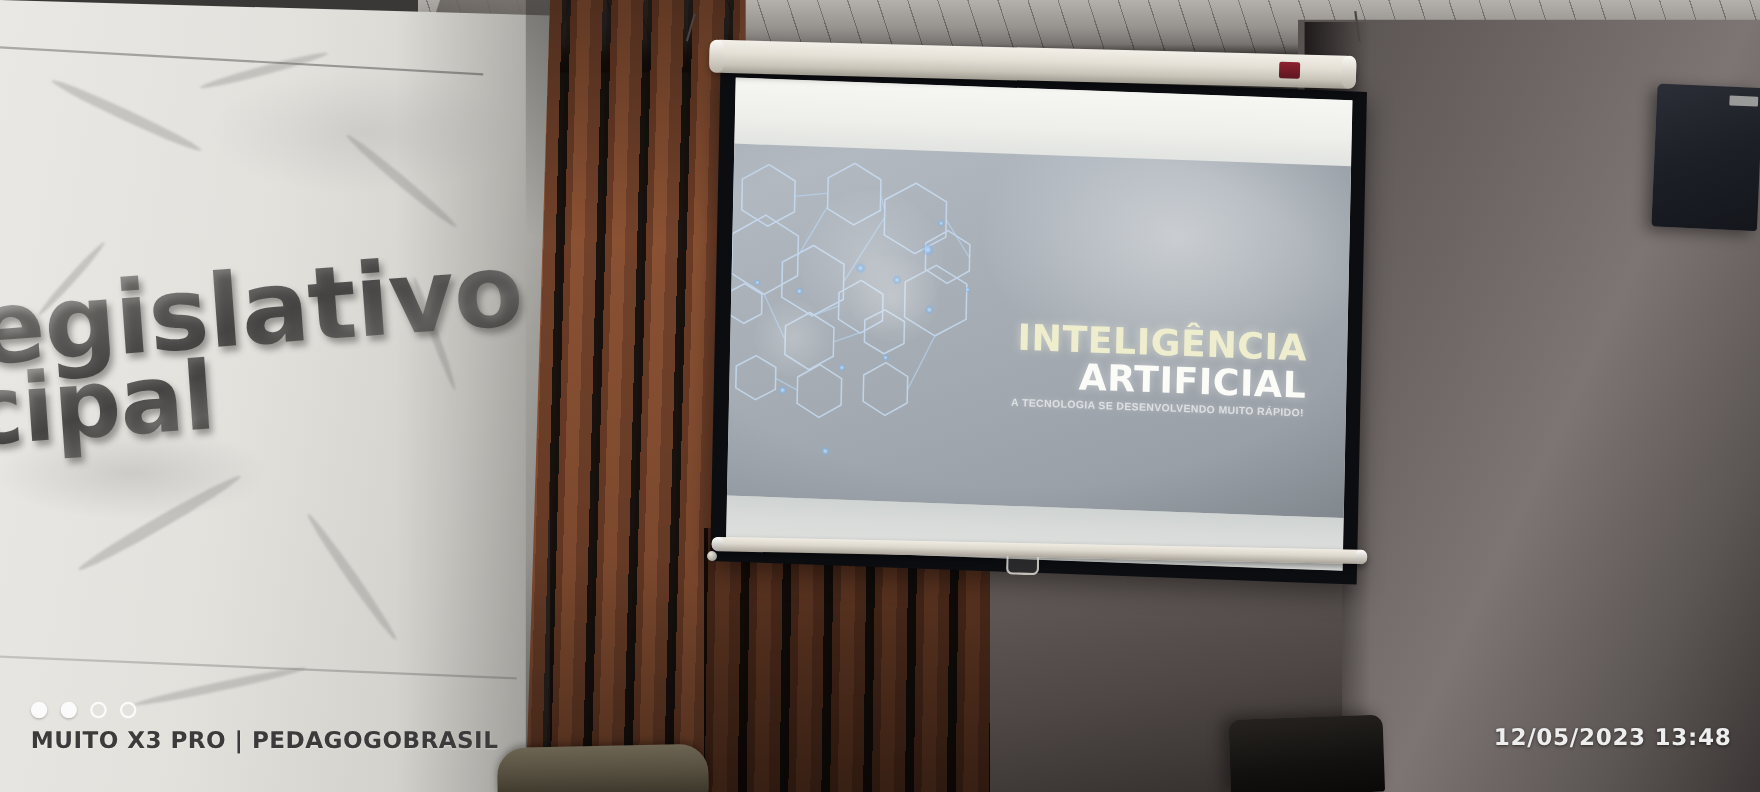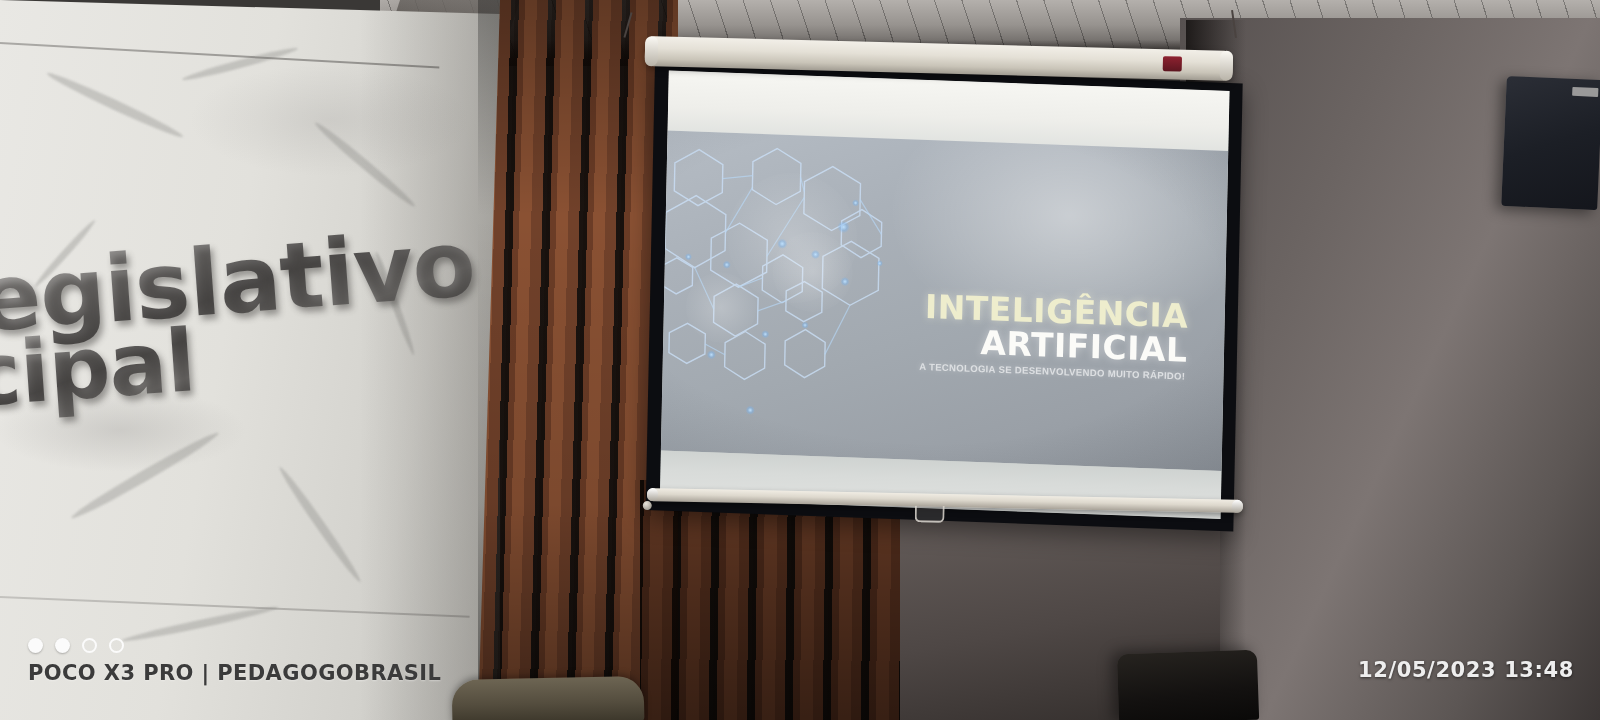--- a/index.html
+++ b/index.html
@@ -397,17 +397,17 @@
 
   <div class="chair-left"></div>
   <div class="chair-right"></div>
 
   <div class="dots">
     <div class="dot filled"></div>
     <div class="dot filled"></div>
     <div class="dot hollow"></div>
     <div class="dot hollow"></div>
   </div>
-  <div class="wm-text">POCO X3 PRO | PEDAGOGOBRASIL</div>
+  <div class="wm-text">MUITO X3 PRO | PEDAGOGOBRASIL</div>
 
   <div class="stamp">12/05/2023  13:48</div>
 
 </div>
 
 </body></html>

